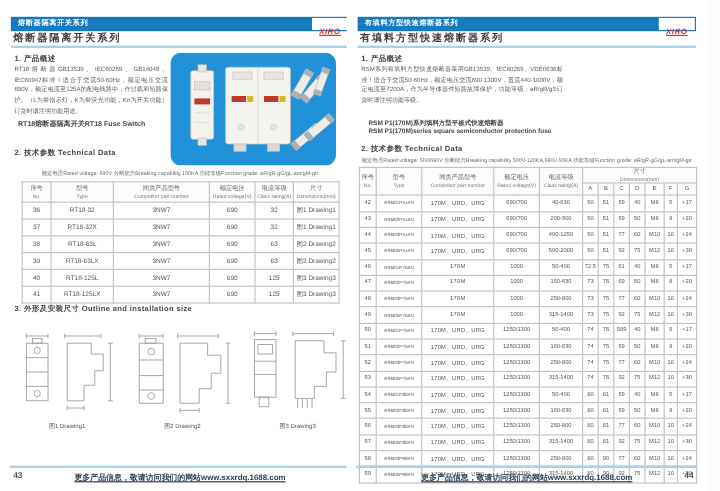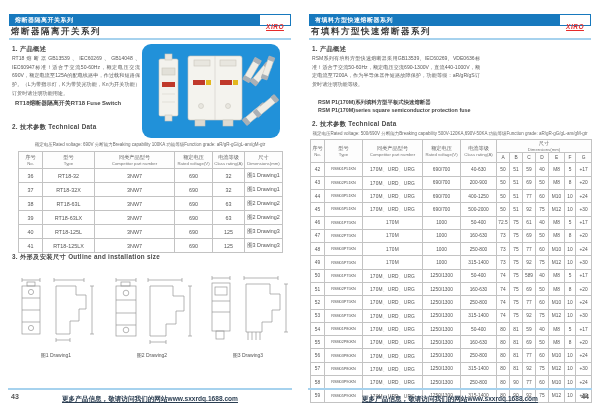--- a/index.html
+++ b/index.html
@@ -2,21 +2,21 @@
 <html><head>
 <meta charset="utf-8">
 <style>
   html,body{margin:0;padding:0;}
   body{
     width:600px;height:409px;position:relative;overflow:hidden;
     background:#fcfcfc;font-family:"Liberation Sans",sans-serif;color:#444;
   }
   .page{position:absolute;top:0;width:300px;height:409px;background:#fff;}
   #page-left{left:0;}
-  #page-right{left:300px;}
+  #page-right{left:289px;}
 
   
   .hbar{position:absolute;top:14px;left:9px;right:9px;height:12px;background:#1779be;}
   .hbar-title{display:block;font-size:6px;font-weight:bold;color:#fff;line-height:12px;padding-left:6px;letter-spacing:0.5px;}
   .logo-box{position:absolute;right:1px;top:1px;width:30px;height:10px;background:#fff;text-align:center;}
   .logo-text{font-size:6.5px;line-height:10px;font-weight:bold;font-style:italic;color:#e62b2b;text-decoration:underline;letter-spacing:0.5px;}
 
   .heading{position:absolute;top:26px;left:11px;font-size:8.5px;font-weight:bold;color:#3c3c3c;letter-spacing:1.5px;}
   .rule{position:absolute;top:38px;left:9px;right:9px;height:2px;background:#a6d2ee;}
 

